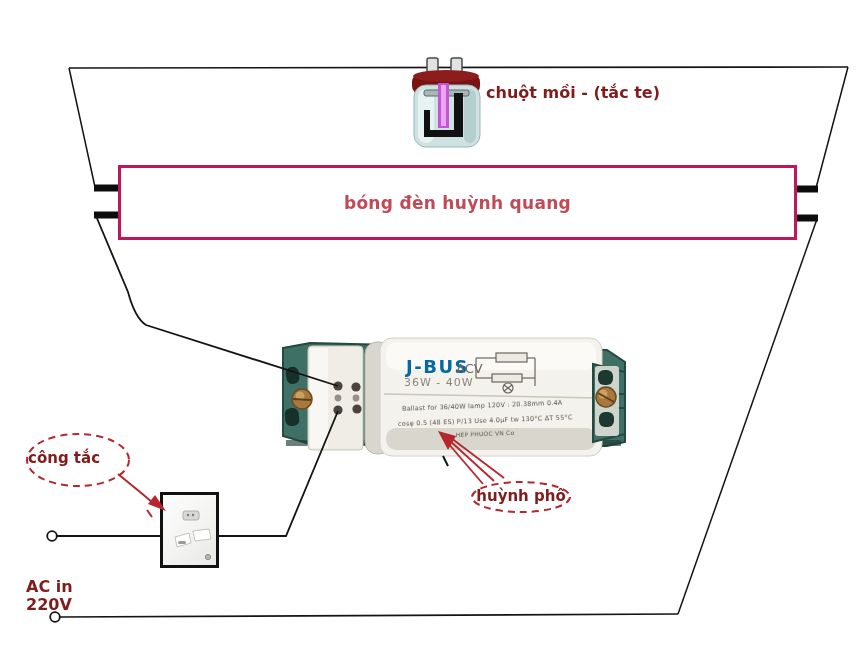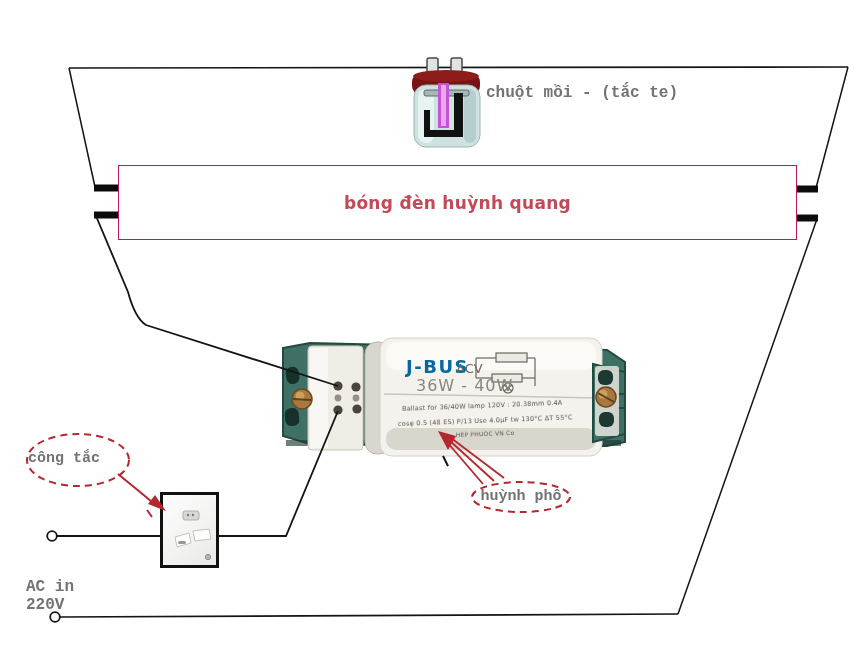--- a/index.html
+++ b/index.html
@@ -2,24 +2,24 @@
 <html><head>
 <meta charset="utf-8">
 <style>
   html,body{margin:0;padding:0;background:#ffffff;}
   #stage{
     position:relative;width:862px;height:664px;background:#ffffff;overflow:hidden;
     font-family:"DejaVu Sans","Liberation Sans",sans-serif;
   }
   .abs{position:absolute;}
   svg.layer{position:absolute;left:0;top:0;width:862px;height:664px;}
-  .redlabel{color:#737373;font-weight:bold;line-height:1.15;font-family:Liberation Mono, monospace;}
+  .redlabel{color:#7f1d1d;font-weight:bold;line-height:1.15;}
   .tube{
     position:absolute;left:118px;top:165px;width:679px;height:75px;
-    border:1px solid #be185d;background:#ffffff;box-sizing:border-box;
+    border:3px solid #be185d;background:#ffffff;box-sizing:border-box;
     display:flex;align-items:center;justify-content:center;
   }
   .tube-label{color:#c24a56;font-weight:bold;font-size:17px;letter-spacing:.3px;}
   .wm{
     color:#d02838;font-weight:bold;font-size:15px;opacity:.85;
     filter:blur(.4px);letter-spacing:.2px;white-space:nowrap;
   }
   .ballast-text{position:absolute;color:#0369a1;white-space:nowrap;}
   .spec{color:#59544d;filter:blur(.55px);transform:rotate(-2.2deg);font-size:6.5px;letter-spacing:.2px;}
   .switchbox{
@@ -139,21 +139,21 @@
         <line x1="196" y1="42" x2="212" y2="42"></line>
         <rect x="212" y="38" width="30" height="8" fill="#eceae3"></rect>
         <line x1="242" y1="42" x2="255" y2="42"></line>
         <circle cx="228" cy="52" r="5"></circle>
         <line x1="224" y1="49" x2="232" y2="55"></line>
         <line x1="224" y1="55" x2="232" y2="49"></line>
       </g>
     </svg>
     
     <div class="ballast-text" style="left:126px;top:20px;font-size:18px;font-weight:bold;letter-spacing:1.5px;filter:blur(.35px);">J-BUS</div>
-    <div class="ballast-text" style="left:136px;top:40px;font-size:16px;color:#8a867d;filter:blur(.5px);letter-spacing:1px;">36W - 40W</div>
+    <div class="ballast-text" style="left:124px;top:40px;font-size:11px;color:#8a867d;filter:blur(.5px);letter-spacing:1px;">36W - 40W</div>
     <div class="ballast-text" style="left:176px;top:25px;font-size:13px;color:#6a665e;filter:blur(.3px);">ACV</div>
     <div class="ballast-text spec" style="left:122px;top:66px;width:150px;">Ballast for 36/40W lamp 120V : 20.38mm 0.4A</div>
     <div class="ballast-text spec" style="left:118px;top:81px;width:160px;">cosφ 0.5 (48 ES) P/13 Use 4.0μF tw 130°C ΔT 55°C</div>
     <div class="ballast-text spec" style="left:150px;top:94px;width:110px;text-align:center;font-size:6px;">HEP PHUOC VN Co</div>
   </div>
 
   <div class="switchbox">
     <svg width="53" height="70" viewBox="0 0 53 70">
       <rect x="20" y="16" width="16" height="9" rx="2" fill="#d8d8d4" stroke="#b0b0aa" stroke-width="1"></rect>
       <circle cx="25" cy="20" r="1.2" fill="#777"></circle>

